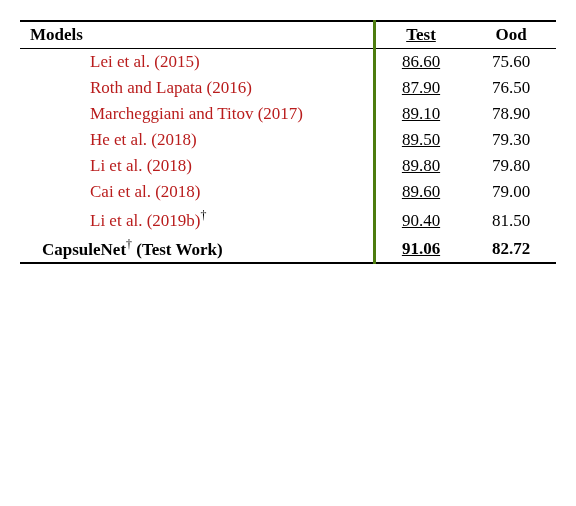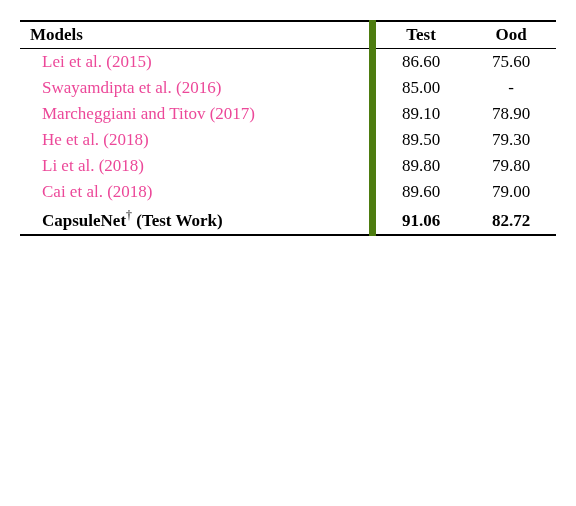--- a/index.html
+++ b/index.html
@@ -14,25 +14,25 @@
     border-collapse: collapse;
     width: 536px;
   }
   .tbl td, .tbl th {
     padding: 3px 10px;
     vertical-align: baseline;
     white-space: nowrap;
   }
   .col-model { text-align: left; }
   .col-num { text-align: center; width: 70px; }
-  .sep-l { border-left: 7px solid #4d7c0f; }
+  .sep-l { border-left: 3px solid #4d7c0f; text-decoration: underline; }
   .rule-top td, .rule-top th { border-top: 2px solid #000; }
   .rule-mid td, .rule-mid th { border-top: 1px solid #000; }
   .rule-bot td, .rule-bot th { border-bottom: 2px solid #000; }
-  .cite { color: #ec4899; }
+  .cite { color: #b91c1c; margin-left: 48px; }
   .year { }
   .indent { padding-left: 22px !important; }
   .bold { font-weight: 700; }
   .sup { vertical-align: super; font-size: 0.7em; }
   th { font-weight: 700; }
 </style>
 </head>
 <body>
 
 <table class="tbl">
@@ -49,31 +49,31 @@
         <span>Lei et al.</span>
         (<span class="year">2015</span>)
       </span>
     </td>
     <td class="col-num sep-l">86.60</td>
     <td class="col-num">75.60</td>
   </tr>
 
 
 
-
   <tr>
     <td class="col-model indent">
       <span class="cite">
-        <span>Swayamdipta et al.</span>
+        <span>Roth and Lapata</span>
         (<span class="year">2016</span>)
       </span>
     </td>
-    <td class="col-num sep-l">85.00</td>
-    <td class="col-num">-</td>
+    <td class="col-num sep-l">87.90</td>
+    <td class="col-num">76.50</td>
   </tr>
+
 
 
   <tr>
     <td class="col-model indent">
       <span class="cite">
         <span>Marcheggiani and Titov</span>
         (<span class="year">2017</span>)
       </span>
     </td>
     <td class="col-num sep-l">89.10</td>
@@ -107,20 +107,29 @@
       <span class="cite">
         <span>Cai et al.</span>
         (<span class="year">2018</span>)
       </span>
     </td>
     <td class="col-num sep-l">89.60</td>
     <td class="col-num">79.00</td>
   </tr>
 
 
+  <tr>
+    <td class="col-model indent">
+      <span class="cite">
+        <span>Li et al.</span>
+        (<span class="year">2019b</span>)</span><span class="sup">†</span>
+    </td>
+    <td class="col-num sep-l">90.40</td>
+    <td class="col-num">81.50</td>
+  </tr>
 
 
   <tr class="rule-bot">
     <td class="col-model indent">
       <span class="bold"><span>CapsuleNet</span></span><span class="sup">†</span>
       <span class="bold">(Test Work)</span>
     </td>
     <td class="col-num sep-l bold">91.06</td>
     <td class="col-num bold">82.72</td>
   </tr>

